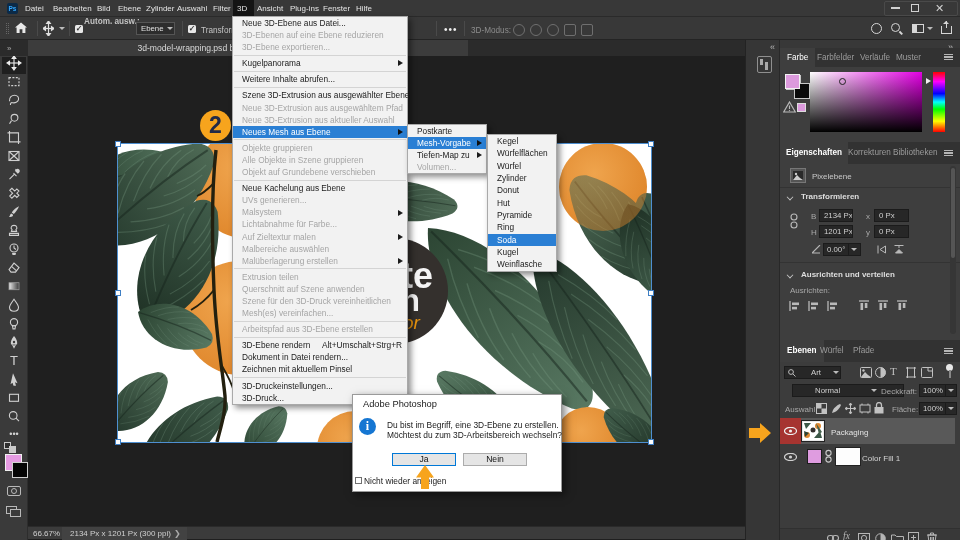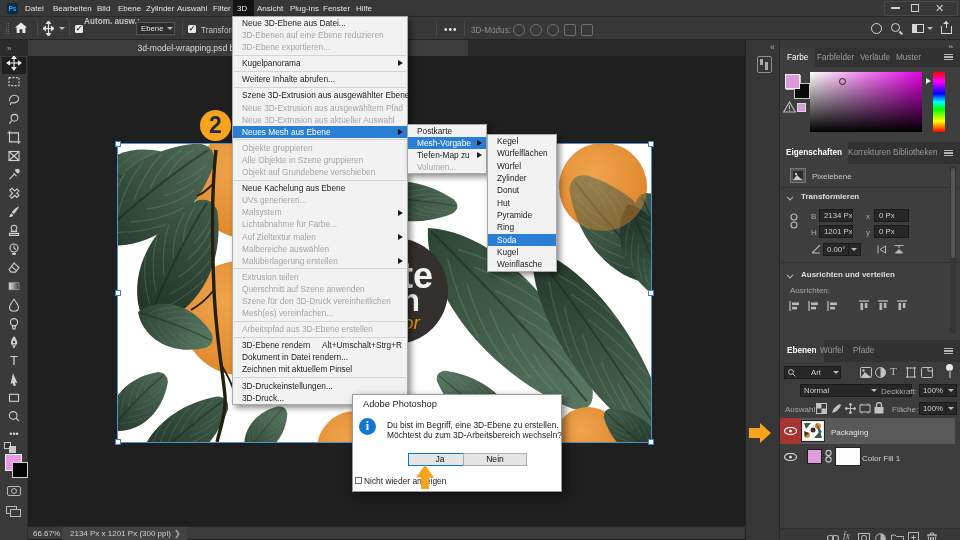--- a/index.html
+++ b/index.html
@@ -437,21 +437,21 @@
 <div class="abs" style="left:110px;top:3px;color:#c2c2c2;font-size:11px;font-family:Liberation Serif;">T</div>
 <svg class="abs" style="left:125px;top:5px;" width="12" height="11">
             <path d="M1 1 L11 1 M1 10 L11 10 M2.5 0 L2.5 11 M9.5 0 L9.5 11" stroke="#c2c2c2" fill="none"></path>
           </svg>
 <svg class="abs" style="left:141px;top:5px;" width="12" height="11">
             <rect x="0.5" y="0.5" width="11" height="10" rx="1" fill="none" stroke="#c2c2c2"></rect>
             <path d="M7 0.5 L7 4 L11.5 4" stroke="#c2c2c2" fill="none"></path>
           </svg>
 <div class="abs" style="left:166px;top:2px;width:7px;height:7px;background:#e8e8e8;border-radius:50%;"></div>
           <div class="abs" style="left:168.5px;top:8px;width:2px;height:8px;background:#888;"></div>
-<div class="inbox" style="left:20px;top:22px;width:112px;height:13px;line-height:11px;padding-left:3px;">Normal</div>
+<div class="inbox" style="left:12px;top:22px;width:112px;height:13px;line-height:11px;padding-left:22px;">Normal</div>
 <div class="abs" style="left:91px;top:27px;width:0;height:0;border-top:3.5px solid #bbb;border-left:3px solid transparent;border-right:3px solid transparent;"></div>
 <div class="glabel" style="left:101px;top:25px;">Deckkraft:</div>
 <div class="inbox" style="left:139px;top:22px;width:27px;height:13px;line-height:11px;padding-left:3px;">100%</div>
 <div class="inbox" style="left:165px;top:22px;width:12px;height:13px;"></div>
 <div class="abs" style="left:168px;top:27px;width:0;height:0;border-top:3.5px solid #bbb;border-left:3px solid transparent;border-right:3px solid transparent;"></div>
 <div class="glabel" style="left:5px;top:43px;">Auswahl:</div>
 <svg class="abs" style="left:36px;top:41px;" width="11" height="11">
             <rect x="0.5" y="0.5" width="10" height="10" fill="none" stroke="#c2c2c2"></rect>
             <rect x="0.5" y="0.5" width="5" height="5" fill="#c2c2c2"></rect>
             <rect x="5.5" y="5.5" width="5" height="5" fill="#c2c2c2"></rect>
@@ -602,21 +602,21 @@
 <div class="mi" style="height:12.35px;line-height:12.35px;">Pyramide</div>
 <div class="mi" style="height:12.35px;line-height:12.35px;">Ring</div>
 <div class="mi hl" style="height:12.35px;line-height:12.35px;">Soda</div>
 <div class="mi" style="height:12.35px;line-height:12.35px;">Kugel</div>
 <div class="mi" style="height:12.35px;line-height:12.35px;">Weinflasche</div>
 </div>
 <div id="dialog" class="abs">
 <div class="abs" style="left:10px;top:4px;font-size:9.3px;">Adobe Photoshop</div>
 <div class="abs" style="left:6px;top:23px;width:17px;height:17px;border-radius:50%;background:#1576d2;color:#fff;font-family:Liberation Serif;font-weight:bold;font-size:12px;text-align:center;line-height:17px;">i</div>
 <div class="abs" style="left:34px;top:26px;line-height:9.6px;white-space:nowrap;">Du bist im Begriff, eine 3D-Ebene zu erstellen.<br>Möchtest du zum 3D-Arbeitsbereich wechseln?</div>
-<div class="dbtn" style="left:39px;width:64px;border:1px solid #0078d7;margin-left:16px;">Ja</div>
+<div class="dbtn" style="left:39px;width:64px;border:1px solid #0078d7;">Ja</div>
 <div class="dbtn" style="left:110px;width:64px;">Nein</div>
 <div class="abs" style="left:2px;top:82px;width:7px;height:7px;border:1px solid #707070;background:#fff;"></div>
 <div class="abs" style="left:11px;top:81px;">Nicht wieder anzeigen</div>
 </div>
 <div class="abs ann" style="left:200px;top:110px;width:31px;height:31px;border-radius:50%;background:#f7a41d;color:#232a47;font-size:23px;font-weight:bold;text-align:center;line-height:30px;">2</div>
 <svg class="abs ann" style="left:416px;top:465px;" width="18" height="24" viewBox="0 0 18 24">
       <path d="M9 0 L18 12.5 L13 12.5 L13 24 L5 24 L5 12.5 L0 12.5 Z" fill="#f7a41d"></path>
     </svg>
 <svg class="abs ann" style="left:749px;top:423px;" width="22" height="20" viewBox="0 0 22 20">
       <path d="M22 10 L11 0 L11 5 L0 5 L0 15 L11 15 L11 20 Z" fill="#f7a41d"></path>

